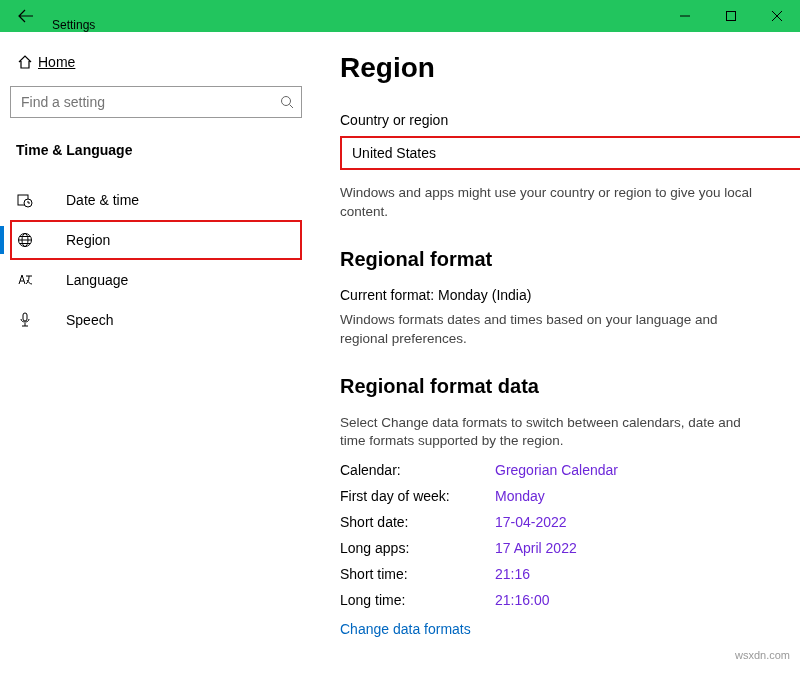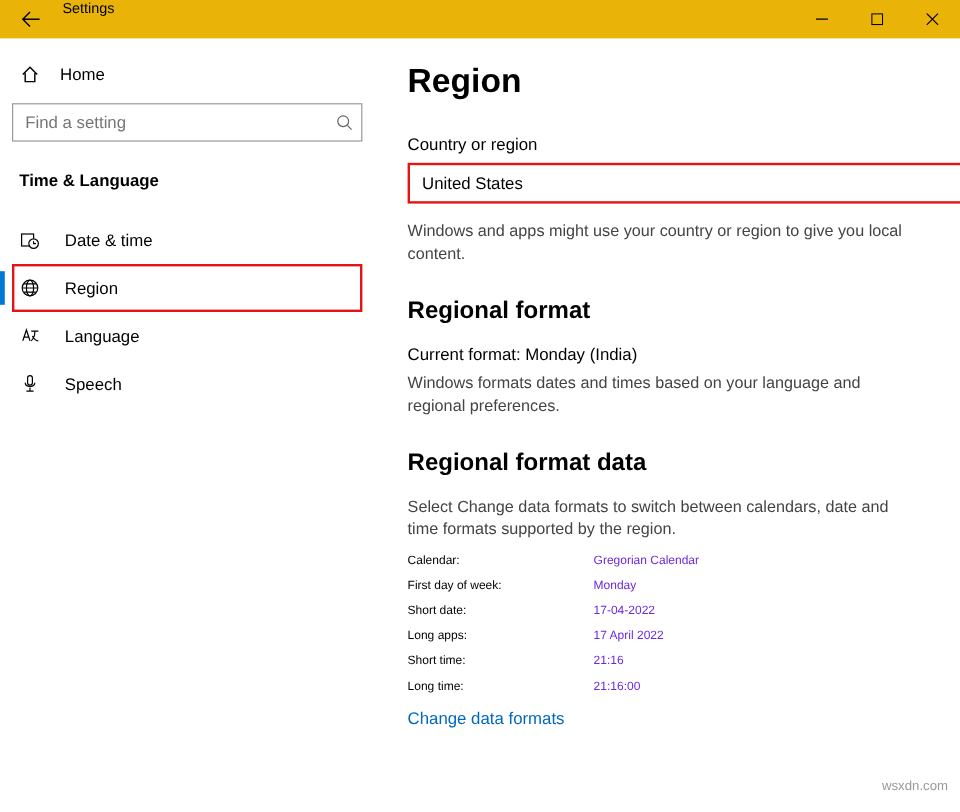--- a/index.html
+++ b/index.html
@@ -1,42 +1,42 @@
 <!DOCTYPE html>
 <html><head>
   <meta charset="utf-8">
   <style>
     * { margin: 0; padding: 0; box-sizing: border-box; font-family: "Segoe UI", Arial, sans-serif; }
     body { background: #fff; width: 800px; height: 677px; overflow: hidden; color: #000; font-size: 14px; }
-    .titlebar { height: 32px; display: flex; align-items: flex-start; padding-left: 8px; background: #eab308; }
+    .titlebar { height: 32px; display: flex; align-items: flex-end; padding-left: 8px; background: #22c55e; }
     .back-btn { width: 36px; height: 32px; display: flex; align-items: center; justify-content: center; cursor: pointer; }
     .title { padding-left: 8px; font-size: 12px; }
     .win-controls { margin-left: auto; display: flex; }
     .win-btn { width: 46px; height: 32px; display: flex; align-items: center; justify-content: center; cursor: pointer; font-size: 12px; }
     .app-body { display: flex; height: calc(100% - 32px); }
     .sidebar { width: 312px; padding: 12px 10px; }
-    .home-row { display: flex; align-items: flex-end; gap: 16px; padding: 10px 6px 16px 6px; cursor: pointer; }
+    .home-row { display: flex; align-items: flex-end; gap: 4px; padding: 10px 6px 16px 6px; cursor: pointer; text-decoration: underline; }
     .home-row .icon { width: 18px; display:flex; justify-content:center;}
     .search { position: relative; margin-bottom: 18px; }
     .search input { width: 100%; padding: 7px 28px 7px 10px; border: 1px solid #999; background: #fff; font-size: 14px; color: #6d28d9; }
     .search .sicon { position: absolute; right: 8px; top: 50%; transform: translateY(-50%); pointer-events: none; }
     .section-title { font-weight: 600; font-size: 14px; padding: 6px 6px 22px 6px; }
-    .nav-item { display: flex; align-items: center; gap: 20px; padding: 12px 6px; cursor: pointer; position: relative; }
+    .nav-item { display: flex; align-items: center; gap: 32px; padding: 12px 6px; cursor: pointer; position: relative; }
     .nav-item .icon { width: 18px; display:flex; justify-content:center; }
     .nav-item.selected { outline: 2px solid #e11515; outline-offset: -2px; }
     .accent-bar { position:absolute; left:-10px; top:6px; bottom:6px; width:4px; background:#0078d4; }
     .main { flex: 1; padding: 20px 28px 0 28px; overflow-y: auto; }
     h1 { font-size: 28px; font-weight: 600; margin-bottom: 28px; }
     h2 { font-size: 20px; font-weight: 600; margin: 26px 0 16px 0; }
     .field-label { font-size: 14px; margin-bottom: 8px; }
     .dropdown { border: 1px solid #666; padding: 7px 10px; display:flex; align-items:center; justify-content:space-between; cursor:pointer; margin-bottom: 14px; width: 496px;}
     .dropdown.highlight { border: 2px solid #e11515; }
     .desc { color: #444; font-size: 13.5px; line-height: 1.4; width: 420px; }
     .table { margin-top: 6px; width: 420px;}
-    .row { display:flex; padding: 5px 0; font-size: 10px;}
+    .row { display:flex; padding: 5px 0; font-size: 14px;}
     .row .k { width: 155px; color: #000;}
     .row .v { color:#6d28d9;}
     .link { color: #0067c0; cursor:pointer; display:inline-block; margin-top:8px;}
     .watermark { position: absolute; bottom: 16px; right: 10px; font-size: 11px; color: #999;}
     svg { display:block; }
   </style>
 </head>
 <body>
 
 <div class="titlebar">

